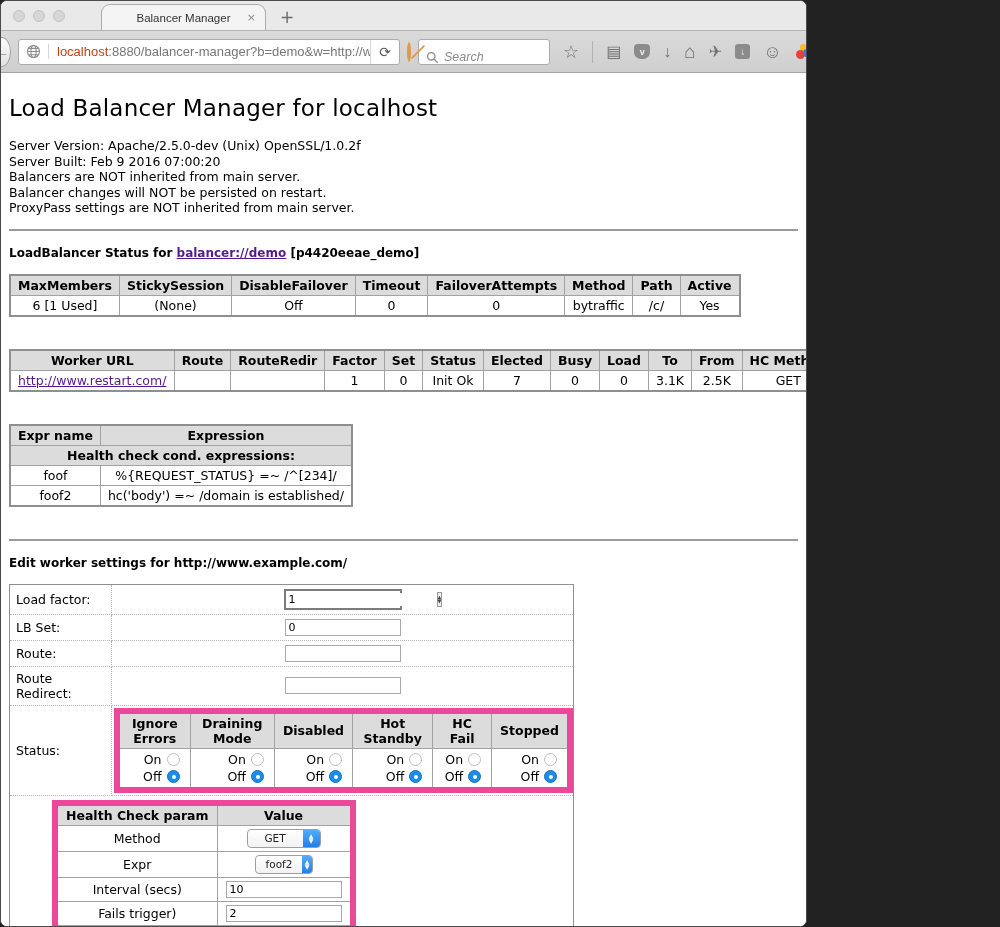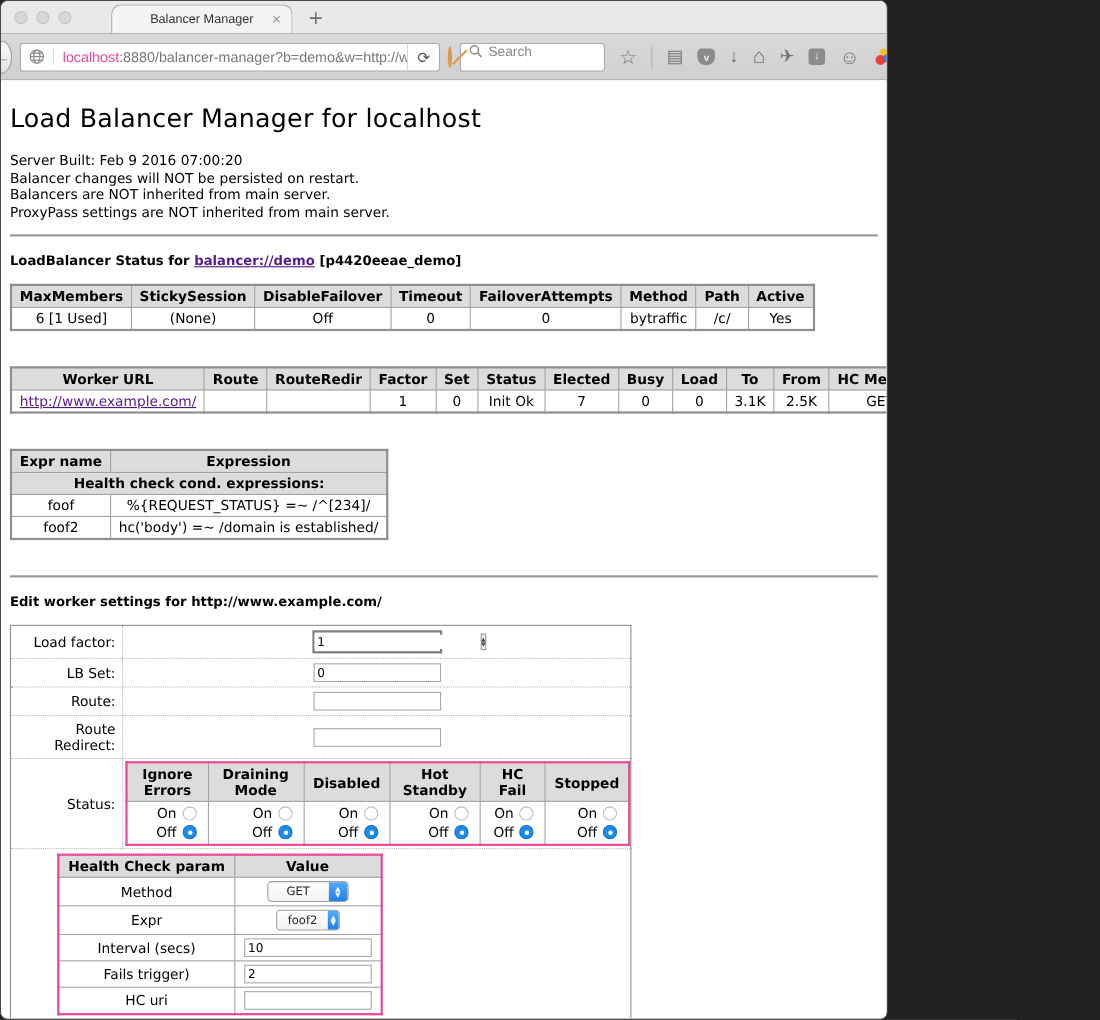--- a/index.html
+++ b/index.html
@@ -19,27 +19,27 @@
 
   .toolbar { height:42px; background:linear-gradient(#dadada,#cfcfcf); border-bottom:1px solid #a5a5a5;
              display:flex; align-items:center; padding:0 10px 0 0; gap:7px; flex:0 0 auto;
              font-family:"Liberation Sans", sans-serif; }
   .backbtn { width:30px; height:30px; border-radius:50%; border:1px solid #a2a2a2; background:linear-gradient(#fcfcfc,#e2e2e2);
              margin-left:-9px; display:flex; align-items:center; justify-content:center; color:#8e8e8e; font-size:17px; font-weight:bold; }
   .urlbar { height:26px; flex:0 0 382px; background:#fff; border:1px solid #ababab; border-radius:3px;
             display:flex; align-items:center; overflow:hidden; }
   .urlbar .identity { padding:0 7px; border-right:1px solid #d7d7d7; display:flex; align-items:center; }
   .urltext { padding:0 8px; font-size:13px; white-space:nowrap; overflow:hidden; }
-  .urltext .host { color:#ec4899; }
+  .urltext .host { color:#c2410c; }
   .urltext .rest { color:#777; }
   .reloadbtn { margin-left:auto; padding:0 8px; border-left:1px solid #d7d7d7; color:#555; font-size:14px; height:100%; display:flex; align-items:center; }
   .blockicon { width:20px; height:20px; border-radius:50%; border:2px solid #dd9a4f; background:#f6e6cf; position:relative; }
   .blockicon::after { content:""; position:absolute; left:8px; top:-1px; width:2px; height:18px; background:#dd9a4f; transform:rotate(45deg); }
   .searchbar { height:26px; flex:0 0 132px; background:#fff; border:1px solid #ababab; border-radius:3px;
-               display:flex; align-items:flex-start; gap:5px; padding:0 7px; color:#9a9a9a; }
+               display:flex; align-items:flex-end; gap:5px; padding:0 7px; color:#9a9a9a;font-style:italic; }
   .searchbar .ph { font-size:12.5px; color:#8a8a8a; }
   .chromeicons { display:flex; align-items:center; gap:13px; margin-left:6px; color:#737373; }
   .cicon { font-size:16px; color:#737373; line-height:1; }
   .sep { width:1px; height:22px; background:#b3b3b3; }
   .pocket { width:16px; height:15px; background:#8b8b8b; border-radius:4px 4px 7px 7px; color:#efefef; font-size:9px;
             display:flex; align-items:center; justify-content:center; font-weight:bold; }
   .sqdl { width:15px; height:15px; background:#8b8b8b; border-radius:3px; color:#efefef; font-size:10px;
           display:flex; align-items:center; justify-content:center; }
   .dots { position:relative; width:17px; height:16px; }
   .dots i { position:absolute; border-radius:50%; }
@@ -59,30 +59,30 @@
   a.plink { color:#551a8b; text-decoration:underline; }
 
   table.dt { border-collapse:collapse; border:2px solid #8f8f8f; margin-bottom:32px; }
   table.dt th, table.dt td { border:1px solid #a2a2a2; padding:2px 7px; font-size:12.5px; white-space:nowrap; }
   table.dt th { background:#dcdcdc; font-weight:bold; text-align:center; }
   table.dt td { text-align:center; }
 
   
   table.form { border-collapse:collapse; border:1px solid #8f8f8f; width:565px; margin-top:4px; }
   table.form > tbody > tr > td { border:1px dotted #b5b5b5; padding:4px 6px; font-size:12.5px; }
-  td.flabel { width:102px; text-align:right; }
+  td.flabel { width:102px; text-align:left; }
   td.fval { text-align:center; }
 
   input.ti { width:116px; height:17px; border:1px solid #a9a9a9; font-size:11px; font-family:"DejaVu Sans", sans-serif; padding:0 3px; background:#fff; }
   .numwrap { display:inline-flex; align-items:center; border:2px solid #7c7c7c; background:#fff; height:21px; width:118px; }
   .numwrap input { border:none; outline:none; flex:1; font-size:11px; padding:0 3px; font-family:"DejaVu Sans", sans-serif; }
   .spin { width:13px; height:15px; border:1px solid #9a9a9a; background:#f0f0f0; margin-right:2px;
           display:flex; flex-direction:column; align-items:center; justify-content:center; font-size:5px; color:#444; line-height:4px; }
 
-  table.inner { border-collapse:collapse; border:2px solid #ec4899; }
+  table.inner { border-collapse:collapse; border:6px solid #ec4899; }
   table.inner th, table.inner td { border:1px solid #a2a2a2; padding:2px 8px; font-size:12.5px; }
   table.inner th { background:#dcdcdc; text-align:center; }
   .radiorow { display:flex; align-items:center; justify-content:flex-end; gap:5px; padding:1px 2px; }
   .radio { width:13px; height:13px; border-radius:50%; background:#fff; border:1px solid #bdbdbd; display:inline-block; position:relative; }
   .radio.checked { background:#1d8ce8; border-color:#1271c4; }
   .radio.checked::after { content:""; position:absolute; width:4px; height:4px; border-radius:50%; background:#fff; left:4px; top:4px; }
 
   .hc-wrap { text-align:center; }
   table.inner.hc { margin:0 auto 0 42px; }
   table.inner.hc td { padding:3px 8px; }
@@ -161,23 +161,24 @@
       <span class="caret">▾</span>
       <span class="sep"></span>
       <span class="cicon" style="font-size:20px">☰</span>
       <span class="cicon" style="font-size:19px">▦</span>
     </div>
   </div>
 
   <div class="page">
     <h1>Load Balancer Manager for localhost</h1>
 
+    <div class="infoline">Server Version: Apache/2.5.0-dev (Unix) OpenSSL/1.0.2f</div>
     <div class="infoline">Server Built: Feb 9 2016 07:00:20</div>
+    <div class="infoline">Balancers are NOT inherited from main server.</div>
     <div class="infoline">Balancer changes will NOT be persisted on restart.</div>
-    <div class="infoline">Balancers are NOT inherited from main server.</div>
     <div class="infoline">ProxyPass settings are NOT inherited from main server.</div>
 
     <hr class="rule">
 
     <h3><span>LoadBalancer Status for </span><a class="plink" href="#">balancer://demo</a><span> [p4420eeae_demo]</span></h3>
 
     <table class="dt">
       <tbody>
           <tr>
         <th>MaxMembers</th>
@@ -215,21 +216,21 @@
         <th>Busy</th>
         <th>Load</th>
         <th>To</th>
         <th>From</th>
         <th>HC Method</th>
         <th>HC Interval</th>
         <th>Passes</th>
 
       </tr>
       <tr>
-        <td style="text-align:left"><a class="plink" href="#">http://www.example.com/</a></td>
+        <td style="text-align:left"><a class="plink" href="#">http://www.restart.com/</a></td>
         <td></td>
         <td></td>
         <td>1</td>
         <td>0</td>
         <td>Init Ok</td>
         <td>7</td>
         <td>0</td>
         <td>0</td>
         <td>3.1K</td>
         <td>2.5K</td>

